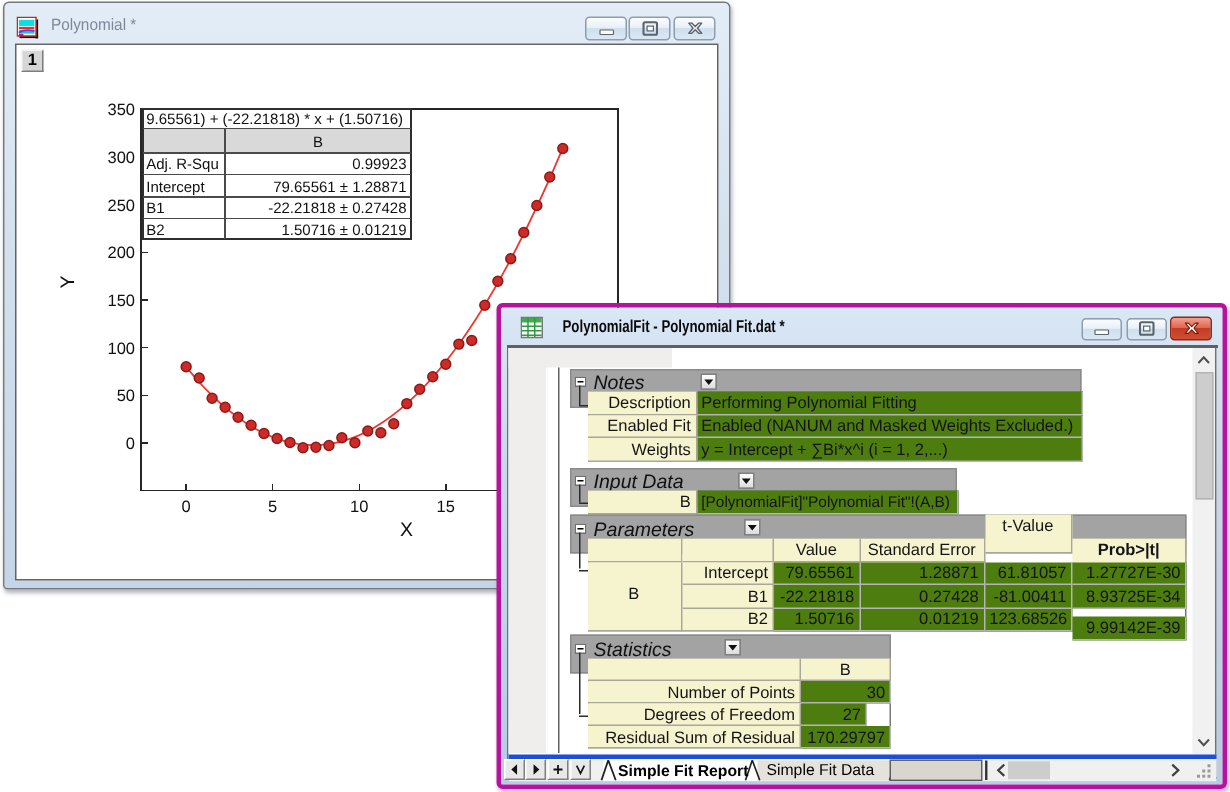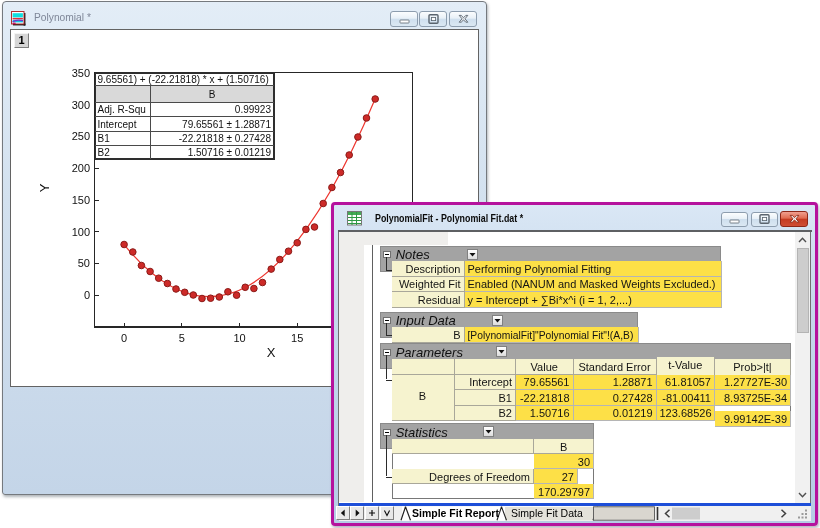--- a/index.html
+++ b/index.html
@@ -1,17 +1,17 @@
 <!DOCTYPE html>
 <html><head><meta charset="utf-8"><style>
 * { margin:0; padding:0; box-sizing:border-box; }
 html,body { width:820px; height:528px; background:#fff; overflow:hidden;
   font-family:"Liberation Sans",sans-serif; }
 
-#win1 { position:absolute; left:2px; top:1px; width:485px; height:494px;
+#win1 { position:absolute; left:2px; top:1px; width:485px; height:392px;
   background:linear-gradient(#e3edf7 0%,#d3e1ef 40%,#c4d5e8 100%);
   border:1px solid #75797e; border-radius:4px 4px 3px 3px;
   box-shadow:1px 2px 3px rgba(80,90,100,0.45); }
 #win1 .title { position:absolute; left:31px; top:9px; font-size:11px; color:#7f8798;
   transform:scaleX(0.93); transform-origin:left center; }
 .wbtn { position:absolute; top:9px; width:28px; height:16px; border:1px solid #8d9dae;
   border-radius:3px; background:linear-gradient(#fbfdfe 0%,#e8f0f7 45%,#cfdfee 50%,#dbe8f3 100%);
   display:flex; align-items:center; justify-content:center; }
 #win1 .content { position:absolute; left:7px; top:27px; width:468.5px; height:357.5px;
   background:#fff; border:1px solid #636363; }
@@ -36,21 +36,21 @@
 .mbox { position:absolute; top:4.5px; width:7.5px; height:7px; background:#fff; border:1px solid #6f6f6f; }
 .mbox::after { content:""; position:absolute; left:1px; top:2px; width:3.5px; height:1px; background:#000; }
 .sname { position:absolute; left:14.5px; top:0.5px; font-size:13px; font-style:italic; color:#101010; }
 .drop { position:absolute; top:2px; width:11px; height:11px; background:linear-gradient(#fff,#dcdcdc);
   border:1px solid #808080; display:flex; align-items:center; justify-content:center; }
 .tln { position:absolute; background:#2b2b2b; }
 .tblb { position:absolute; border:1px solid #787878; }
 .c { position:absolute; font-size:11px; color:#141414; border-right:1px solid #a9a79a;
   border-bottom:1px solid #a9a79a; padding:1.5px 3px 0 3px; white-space:nowrap; overflow:hidden; }
 .yl { background:#f6f3cf; }
-.wh { background:#fde047; border-right-color:#b5b5b5; border-bottom-color:#b5b5b5; }
+.wh { background:#4d7c0f; border-right-color:#b5b5b5; border-bottom-color:#b5b5b5; }
 .r { text-align:right; } .l { text-align:left; } .ctr { text-align:center; }
 .vscroll { position:absolute; left:456.5px; top:0; width:15px; height:270.5px; background:#f1f1f1; }
 .sbtn { position:absolute; left:0; width:15px; height:15px; background:#f1f1f1;
   display:flex; align-items:center; justify-content:center; }
 .vthumb { position:absolute; left:1.5px; top:16px; width:12px; height:85px; background:#cdcdcd; border:1px solid #b4b4b4; }
 .tabbar { position:absolute; left:0px; top:270.5px; width:472px; height:15px; background:#f0f0f0; border-top:3px solid #1d4ed8; }
 .navb { position:absolute; top:0.5px; width:14px; height:13.5px; background:#e8e8e8;
   border-top:1px solid #fff; border-left:1px solid #fff; border-right:1px solid #808080; border-bottom:1px solid #808080;
   display:flex; align-items:center; justify-content:center; }
 </style></head>
@@ -215,23 +215,23 @@
           <svg width="9" height="9" viewBox="0 0 9 9">
             <path d="M1.5 3 L7.5 3 L4.5 6.6 Z" fill="#111"></path>
           </svg>
         </div>
 </div>
       <div class="tln" style="left:47.5px;top:25.4px;width:1px;height:12.6px;"></div>
       <div class="tln" style="left:47.5px;top:38.0px;width:5.5px;height:1px;"></div>
       <div class="tblb" style="left:53px;top:29.1px;width:330px;height:46.5px;"></div>
       <div class="c yl r" style="left:53px;top:29.1px;width:73px;height:15.5px;">Description</div>
       <div class="c wh l" style="left:126px;top:29.1px;width:257px;height:15.5px;">Performing Polynomial Fitting</div>
-      <div class="c yl r" style="left:53px;top:44.6px;width:73px;height:15.5px;">Weighted Fit</div>
+      <div class="c yl r" style="left:53px;top:44.6px;width:73px;height:15.5px;">Enabled Fit</div>
       <div class="c wh l" style="left:126px;top:44.6px;width:257px;height:15.5px;">Enabled (NANUM and Masked Weights Excluded.)</div>
-      <div class="c yl r" style="left:53px;top:60.1px;width:73px;height:15.5px;">Residual</div>
+      <div class="c yl r" style="left:53px;top:60.1px;width:73px;height:15.5px;">Weights</div>
       <div class="c wh l" style="left:126px;top:60.1px;width:257px;height:15.5px;">y = Intercept + ∑Bi*x^i (i = 1, 2,...)</div>
     <div class="shead" style="left:41.7px;top:79.5px;width:258px;">
 <div class="mbox" style="left:2.1999999999999957px;"></div>
 <span class="sname">Input Data</span>
 <div class="drop" style="left:110.8px;">
           <svg width="9" height="9" viewBox="0 0 9 9">
             <path d="M1.5 3 L7.5 3 L4.5 6.6 Z" fill="#111"></path>
           </svg>
         </div>
 </div>
@@ -249,22 +249,22 @@
           </svg>
         </div>
 </div>
       <div class="tln" style="left:47.5px;top:122.8px;width:1px;height:24.7px;"></div>
       <div class="tln" style="left:47.5px;top:147.5px;width:5.5px;height:1px;"></div>
       <div class="tblb" style="left:53px;top:127.0px;width:399.5px;height:62px;"></div>
       <div class="c yl ctr" style="left:53px;top:127.0px;width:63px;height:15.5px;"></div>
       <div class="c yl ctr" style="left:116px;top:127.0px;width:61.5px;height:15.5px;"></div>
       <div class="c yl ctr" style="left:177.5px;top:127.0px;width:57.5px;height:15.5px;">Value</div>
       <div class="c yl ctr" style="left:235px;top:127.0px;width:83px;height:15.5px;">Standard Error</div>
-      <div class="c yl ctr" style="left:318px;top:125px;width:58.5px;height:26px;">t-Value</div>
-      <div class="c yl ctr" style="left:376.5px;top:127.0px;width:76.0px;height:21px;">Prob&gt;|t|</div>
+      <div class="c yl ctr" style="left:318px;top:111px;width:58.5px;height:26px;">t-Value</div>
+      <div class="c yl ctr" style="left:376.5px;top:127.0px;width:76.0px;height:21px;font-weight:bold;">Prob&gt;|t|</div>
       <div class="c yl r" style="left:116px;top:142.5px;width:61.5px;height:15.5px;">Intercept</div>
       <div class="c wh r" style="left:177.5px;top:142.5px;width:57.5px;height:15.5px;">79.65561</div>
       <div class="c wh r" style="left:235px;top:142.5px;width:83px;height:15.5px;">1.28871</div>
       <div class="c wh r" style="left:318px;top:142.5px;width:58.5px;height:15.5px;">61.81057</div>
       <div class="c wh r" style="left:376.5px;top:142.5px;width:76.0px;height:15.5px;">1.27727E-30</div>
       <div class="c yl r" style="left:116px;top:158.0px;width:61.5px;height:15.5px;">B1</div>
       <div class="c wh r" style="left:177.5px;top:158.0px;width:57.5px;height:15.5px;">-22.21818</div>
       <div class="c wh r" style="left:235px;top:158.0px;width:83px;height:15.5px;">0.27428</div>
       <div class="c wh r" style="left:318px;top:158.0px;width:58.5px;height:15.5px;">-81.00411</div>
       <div class="c wh r" style="left:376.5px;top:158.0px;width:76.0px;height:15.5px;">8.93725E-34</div>
@@ -281,23 +281,25 @@
           <svg width="9" height="9" viewBox="0 0 9 9">
             <path d="M1.5 3 L7.5 3 L4.5 6.6 Z" fill="#111"></path>
           </svg>
         </div>
 </div>
       <div class="tln" style="left:47.5px;top:202.8px;width:1px;height:41.7px;"></div>
       <div class="tln" style="left:47.5px;top:244.5px;width:5.5px;height:1px;"></div>
       <div class="tblb" style="left:53px;top:207.3px;width:202.6px;height:60px;"></div>
       <div class="c yl" style="left:53px;top:207.3px;width:142.5px;height:15px;"></div>
       <div class="c yl ctr" style="left:195.5px;top:207.3px;width:60.1px;height:15px;">B</div>
+      <div class="c yl r" style="left:53px;top:222.3px;width:142.5px;height:15px;">Number of Points</div>
       <div class="c wh r" style="left:195.5px;top:222.3px;width:60.1px;height:15px;">30</div>
       <div class="c yl r" style="left:53px;top:237.3px;width:142.5px;height:15px;">Degrees of Freedom</div>
       <div class="c wh r" style="left:195.5px;top:237.3px;width:44px;height:15px;">27</div>
+      <div class="c yl r" style="left:53px;top:252.3px;width:142.5px;height:15px;">Residual Sum of Residual</div>
       <div class="c wh r" style="left:195.5px;top:252.3px;width:60.1px;height:15px;">170.29797</div>
     <div class="vscroll">
       <div class="sbtn" style="top:0;">
           <svg width="9" height="6" viewBox="0 0 9 6">
             <path d="M1 5 L4.5 1.2 L8 5" stroke="#505050" stroke-width="1.4" fill="none"></path>
           </svg>
         </div>
       <div class="vthumb"></div>
       <div class="sbtn" style="top:255px;">
           <svg width="9" height="6" viewBox="0 0 9 6">

